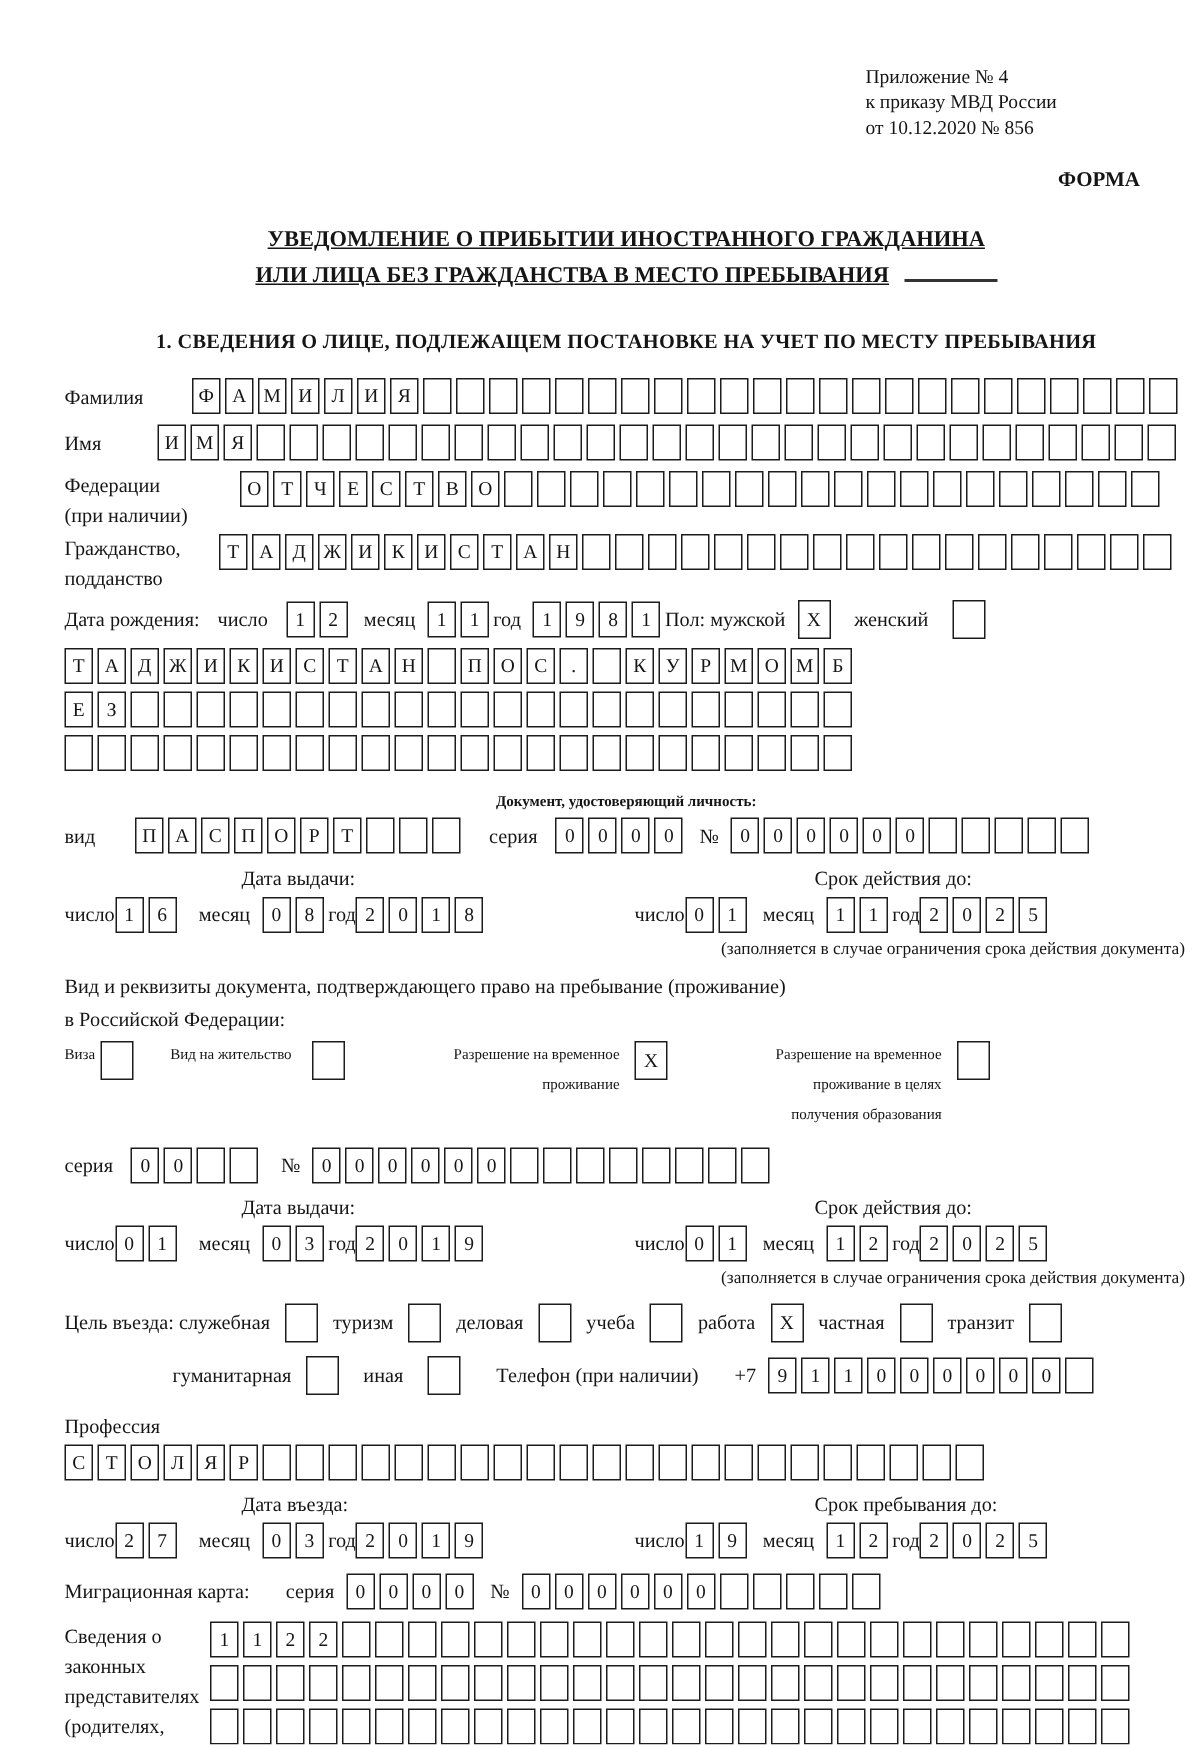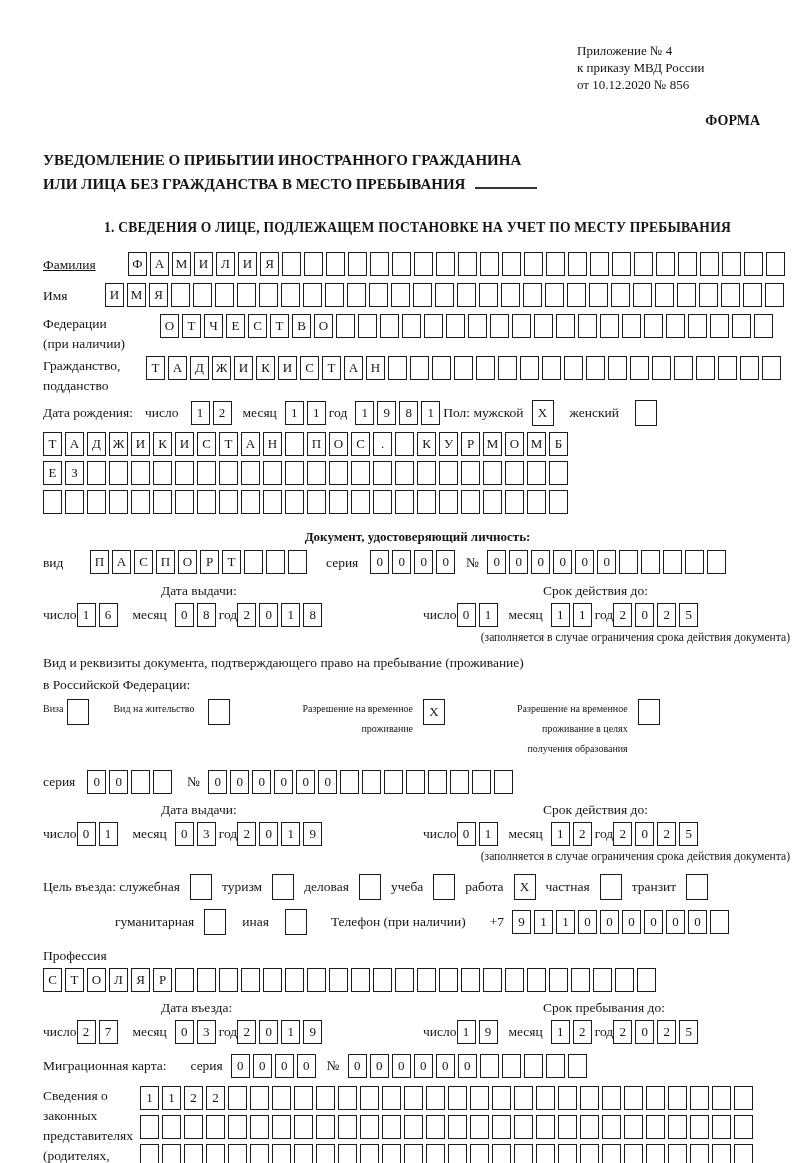--- a/index.html
+++ b/index.html
@@ -10,56 +10,56 @@
     color: #151515;
   }
   .page { padding: 42px 8px 0 43px; }
 
   
   .appendix { margin-left: 534px; font-size: 13px; line-height: 1.32; }
   .appendix .blk2 { margin-top: 5px; }
   .forma { text-align: right; padding-right: 32px; margin-top: 20px;
            font-weight: bold; font-size: 14px; }
 
-  .title { text-align: left; font-weight: bold; font-size: 15px;
-           line-height: 1.55; margin-top: 20px; }
+  .title { text-align: center; font-weight: bold; font-size: 15px;
+           line-height: 1.55; margin-top: 20px; text-decoration: underline; }
   .title .blank { display: inline-block; width: 62px; border-bottom: 2px solid #333;
                   height: 14px; margin-left: 10px; }
 
   .sec-heading { margin-top: 24px; text-align: center; font-weight: bold;
                  font-size: 13.6px; letter-spacing: 0.2px; }
 
   
   .frow { display: flex; align-items: flex-start; margin-top: 6px; }
   .lbl { font-size: 13.5px; line-height: 25px; flex: none; }
   .lblcol { flex: none; }
   .lblcol div { font-size: 13.5px; line-height: 20px; }
 
   .cellrow { display: inline-flex; flex-wrap: nowrap; flex: none; }
   .cell { display: inline-block; width: 19px; height: 24px;
           border: 1.6px solid #1c1c1c; margin-right: 3px; text-align: center;
           font-size: 13px; line-height: 21px; background: #fff;
           font-family: "Liberation Serif", serif; }
   .cb .cell { width: 22px; height: 26px; line-height: 23px; margin-right: 0; }
 
-  .w-surname { width: 85px; text-decoration: underline; }
+  .w-surname { width: 85px; }
   .w-name { width: 62px; }
   .w-patr { width: 117px; }
   .w-cit { width: 103px; }
   .w-birthplace { width: 161px; }
   .w-kind { width: 47px; }
   .w-prof { width: 85px; }
   .w-rep { width: 97px; }
 
   .gap8 { width: 8px; flex: none; } .gap12 { width: 12px; flex: none; }
   .gap16 { width: 16px; flex: none; } .gap24 { width: 24px; flex: none; }
 
   .stackrows .cellrow { margin-bottom: 5px; }
 
-  .center-heading { text-align: center; font-weight: bold; font-size: 13px;
+  .center-heading { text-align: center; font-weight: bold; font-size: 10px;
                     margin-top: 10px; }
 
   
   .datecols { display: flex; margin-top: 8px; }
   .datecol-l { width: 380px; flex: none; }
   .datecol-r { flex: 1; }
   .date-h { font-size: 13.5px; margin-bottom: 3px; }
   .date-h.hl { padding-left: 118px; }
   .date-h.hr { padding-left: 120px; }
   .dline { display: flex; align-items: center; }

